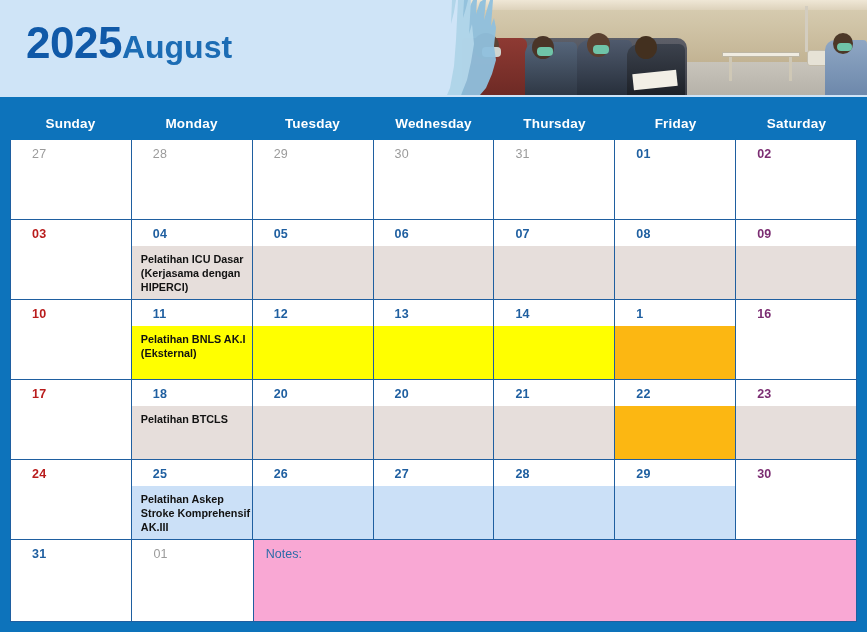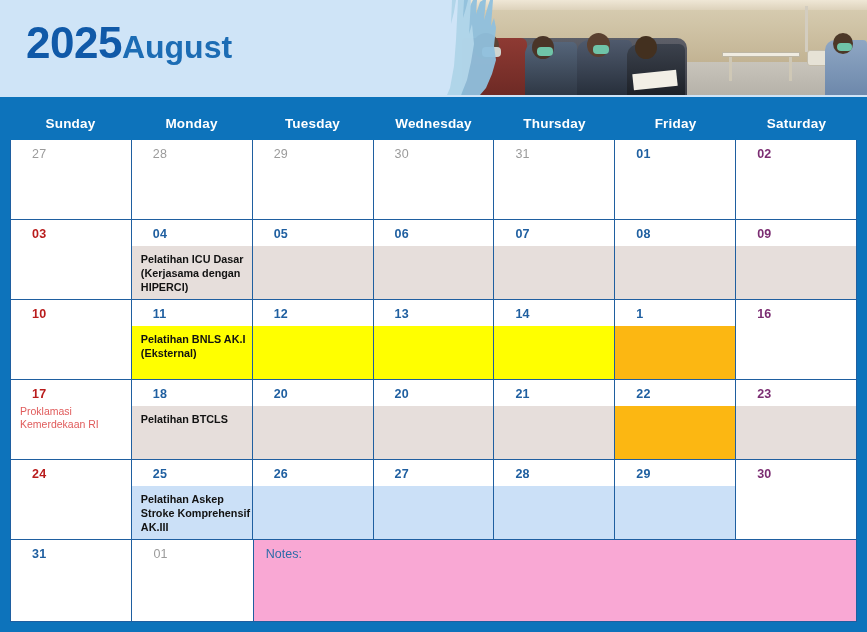--- a/index.html
+++ b/index.html
@@ -411,21 +411,20 @@
             <div class="day-num d-blue">1</div>
           </div>
         <div class="day-cell">
             <div class="day-num d-purple">16</div>
           </div>
       </div>
 
       <div class="week-row">
         <div class="day-cell">
             <div class="day-num d-red">17</div>
-            <div class="holiday-note">Proklamasi Kemerdekaan RI</div>
           </div>
         <div class="day-cell">
             <div class="band band-beige"></div>
             <div class="day-num d-blue">18</div>
             <div class="event-label">Pelatihan BTCLS</div>
           </div>
         <div class="day-cell">
             <div class="band band-beige"></div>
             <div class="day-num d-blue">20</div>
           </div>

